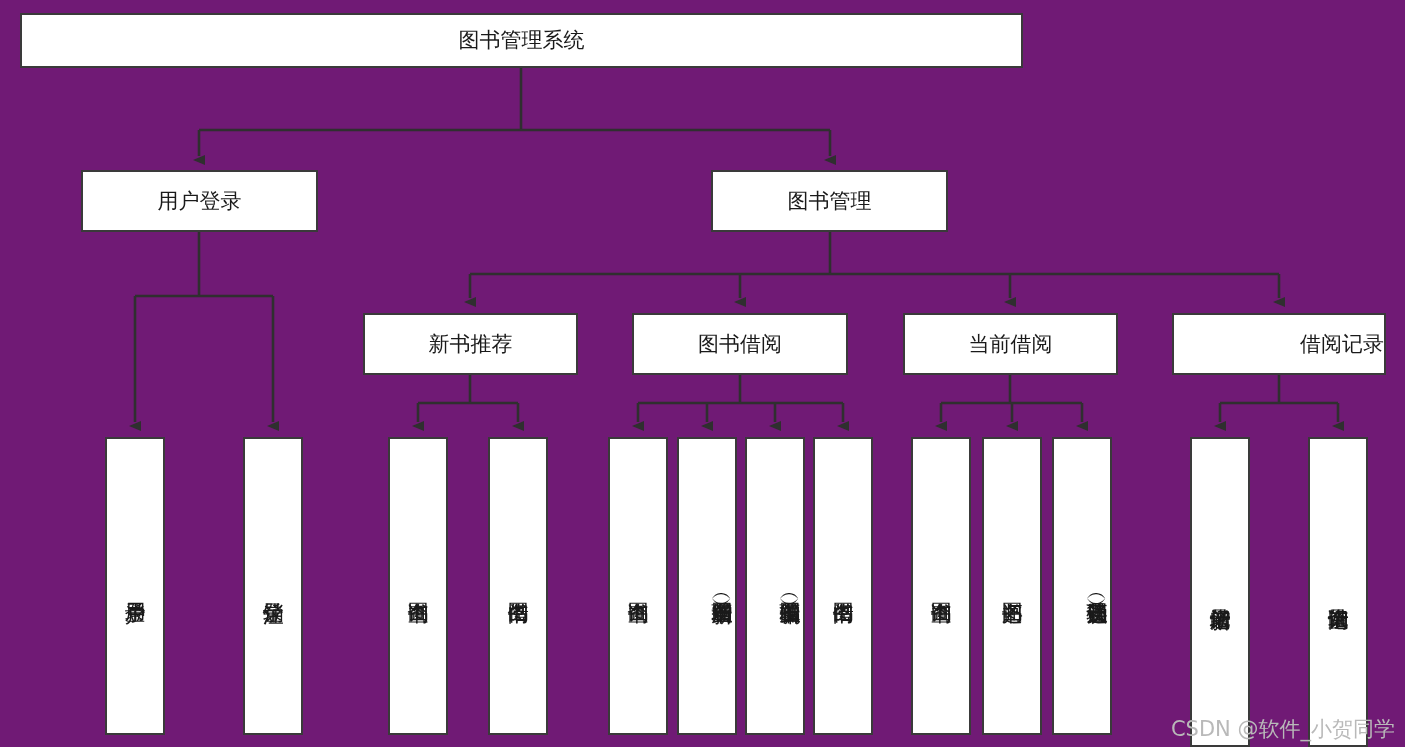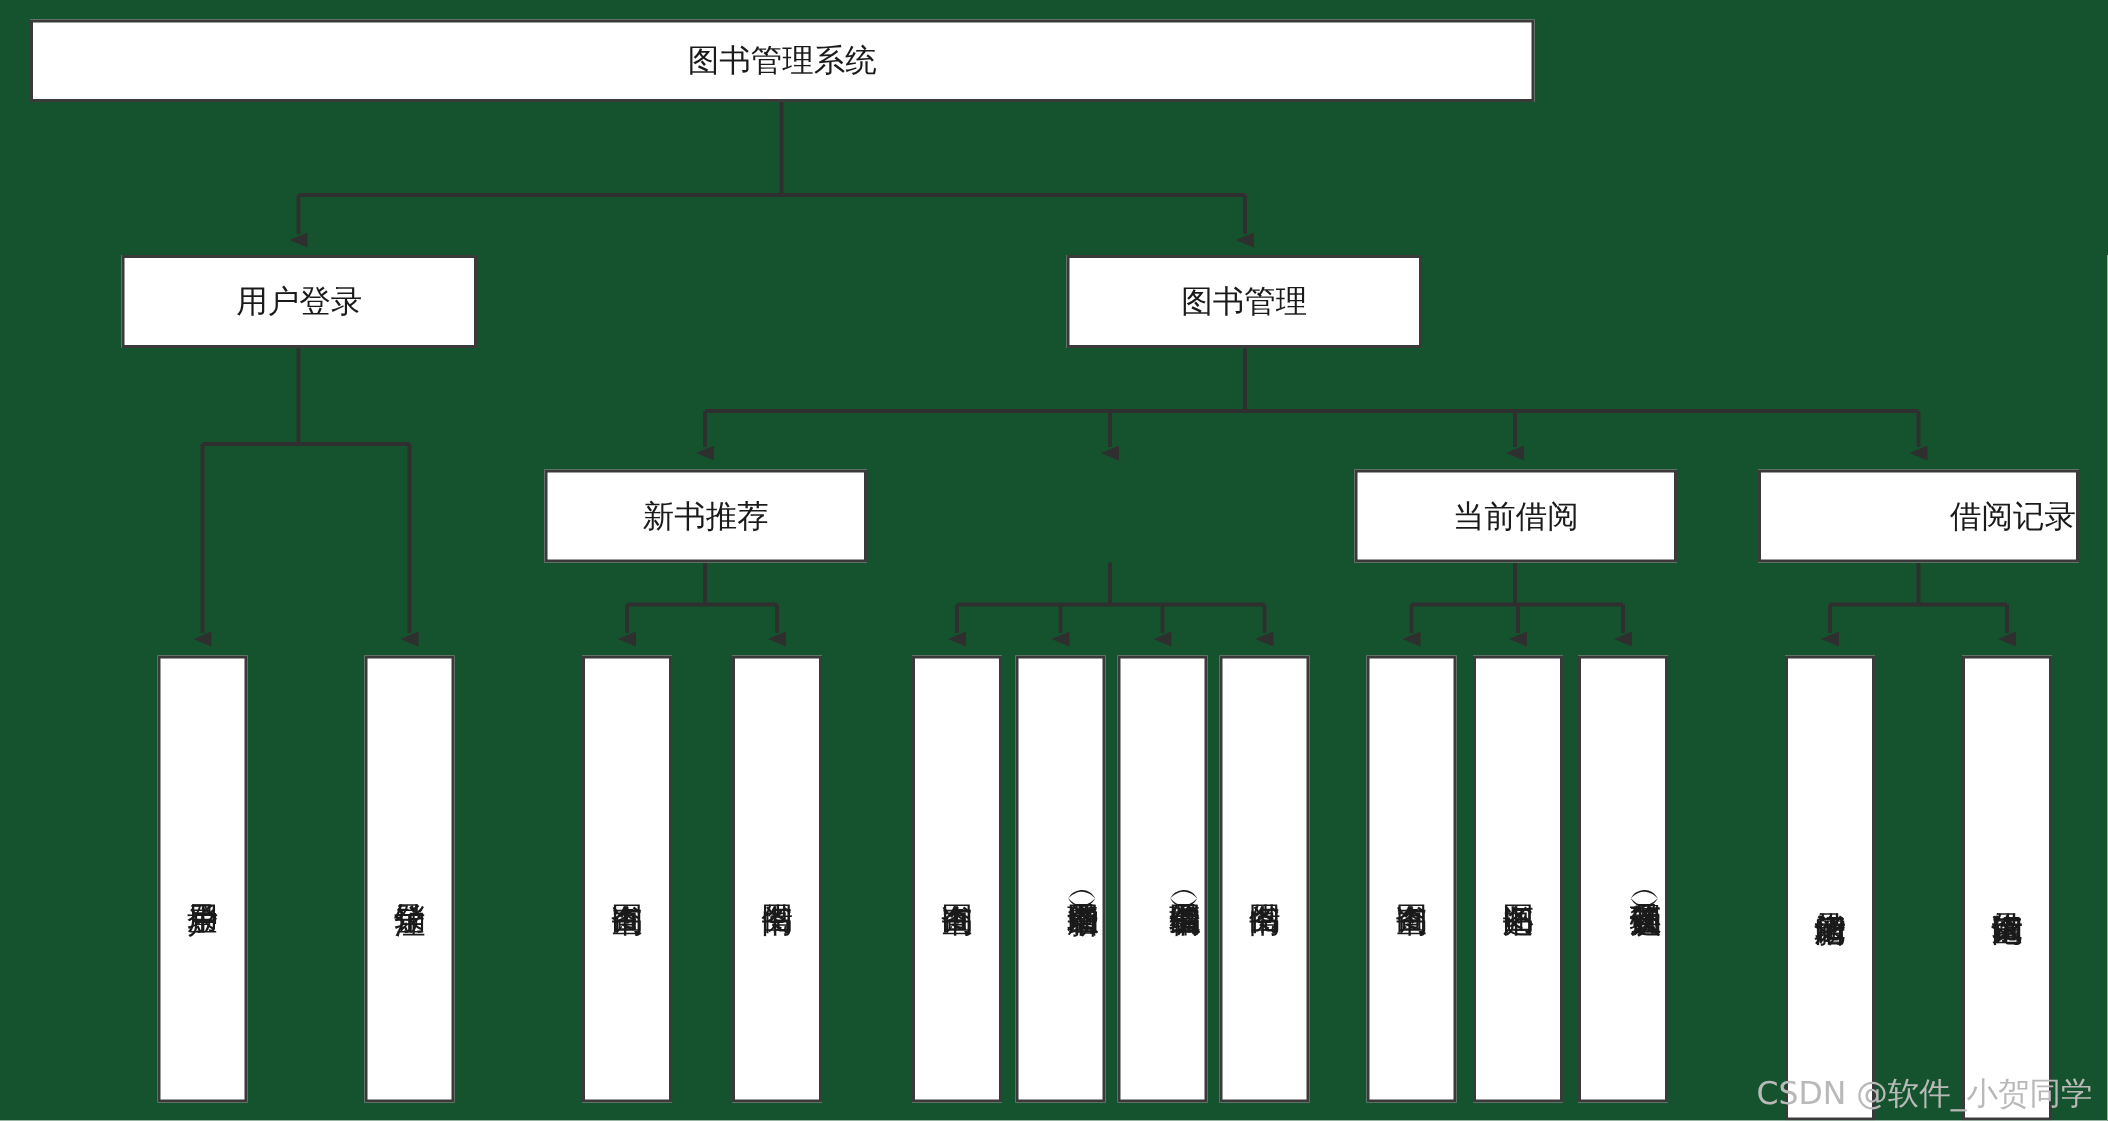--- a/index.html
+++ b/index.html
@@ -4,21 +4,21 @@
 <style>
   html, body {
     margin: 0;
     padding: 0;
     background: #ffffff;
   }
   #canvas {
     position: relative;
     width: 1405px;
     height: 747px;
-    background: #14532d;
+    background: #701a75;
     font-family: "DejaVu Sans", "Liberation Sans", sans-serif;
     overflow: hidden;
   }
   #wires {
     position: absolute;
     left: 0;
     top: 0;
     width: 1405px;
     height: 747px;
     pointer-events: none;
@@ -127,20 +127,23 @@
   <div class="node h" style="left:81px; top:170px; width:237px; height:62px;">
     <span class="lbl">用户登录</span>
   </div>
   <div class="node h" style="left:363px; top:313px; width:215px; height:62px;">
     <span class="lbl">新书推荐</span>
   </div>
 
   <div class="node h" style="left:711px; top:170px; width:237px; height:62px;">
     <span class="lbl">图书管理</span>
   </div>
+  <div class="node h" style="left:632px; top:313px; width:216px; height:62px;">
+    <span class="lbl">图书借阅</span>
+  </div>
   <div class="node h" style="left:903px; top:313px; width:215px; height:62px;">
     <span class="lbl">当前借阅</span>
   </div>
   <div class="node h" style="left:1172px; top:313px; width:214px; height:62px;justify-content:flex-end;">
     <span class="lbl">借阅记录</span>
   </div>
 
   <div class="node v mid" style="left:105px; top:437px; width:60px; height:298px;">
     <span class="lbl">用户登录</span>
   </div>

